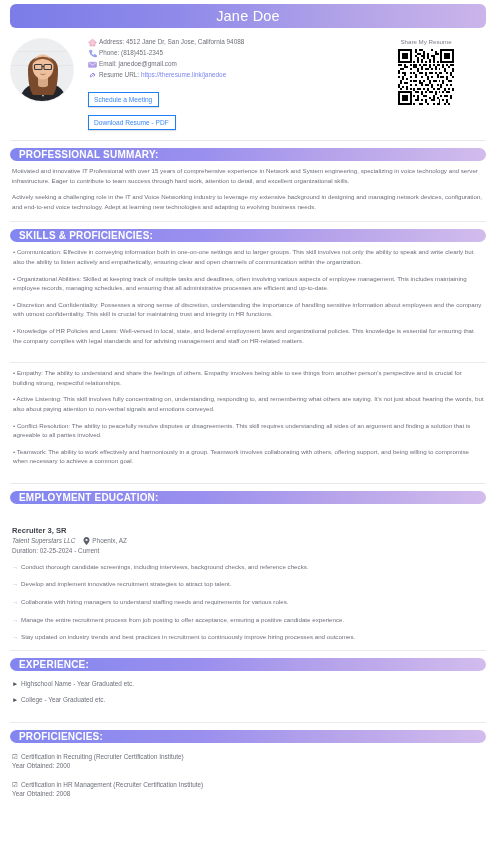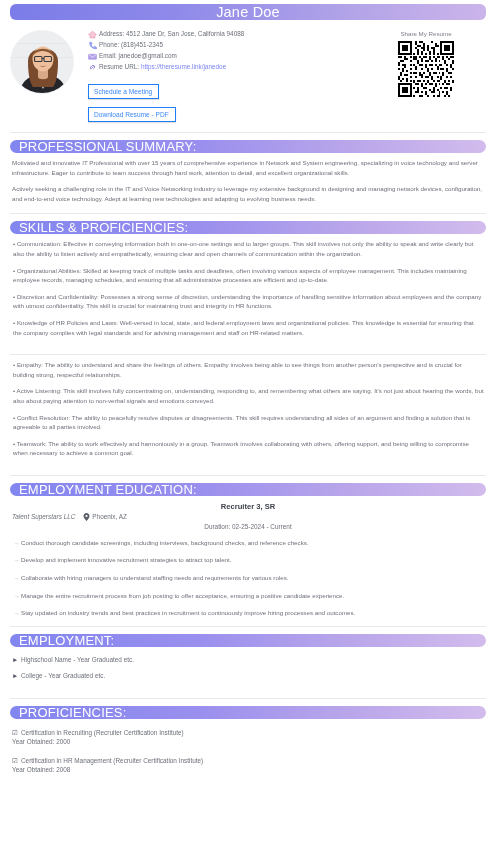--- a/index.html
+++ b/index.html
@@ -9,21 +9,21 @@
     background: #ffffff;
     font-family: "Liberation Sans", sans-serif;
     color: #5a5f6b;
     overflow: hidden;
   }
   .page { width: 496px; height: 842px; position: relative; }
 
   
   .name-banner {
     margin: 4px 10px 0 10px;
-    height: 16px;
+    height: 24px;
     border-radius: 6px;
     background: linear-gradient(90deg, #7b7ce8 0%, #8f8aea 35%, #b3a4e8 72%, #cbb4ea 100%);
     display: flex;
     align-items: center;
     justify-content: center;
   }
   .name-banner .name {
     color: #ffffff;
     font-size: 14.5px;
     letter-spacing: .2px;
@@ -84,36 +84,36 @@
   .section { padding: 0 10px; }
   .sec-head {
     height: 13px;
     border-radius: 7px;
     background: linear-gradient(90deg, #8286ef 0%, #9a8fee 40%, #b8a5ea 70%, #d2bced 100%);
     display: flex; align-items: center;
     padding-left: 9px;
     margin-top: 7px;
   }
   .sec-head .t {
-    color: #ffffff; font-size: 13px; font-weight: normal; letter-spacing: .2px;
+    color: #ffffff; font-size: 10px; font-weight: bold; letter-spacing: .2px;
   }
   .sec-body { padding: 5px 2px 4px 2px; }
   .para {
     font-size: 6.2px; line-height: 9.6px; color: #6c7079;
     margin-bottom: 7px;
   }
   .para:last-child { margin-bottom: 0; }
   .bullet {
     font-size: 6.2px; line-height: 9.6px; color: #6c7079;
     margin-bottom: 7px; padding-left: 1px;
   }
   .bullet .dot { color: #6c7079; }
 
   
-  .job { padding: 6px 2px 0 2px; text-align: center; }
+  .job { padding: 22px 2px 0 2px; }
   .job-title { font-size: 7.6px; font-weight: bold; color: #3f434c; margin-bottom: 2px; }
   .job-meta { display: flex; align-items: center; font-size: 6.4px; color: #6c7079; margin-bottom: 2px; }
   .job-company { font-style: italic; margin-right: 7px; }
   .pin { width: 8px; display:inline-flex; align-items:center; justify-content:center; margin-right: 2px;}
   .job-duration { font-size: 6.4px; color: #6c7079; margin-bottom: 8px; }
   .task {
     font-size: 6.2px; line-height: 9.6px; color: #6c7079;
     margin-bottom: 8px; display: flex;
   }
   .task .arrow { flex: 0 0 9px; color: #a9adb6; font-size: 6.2px; }
@@ -486,21 +486,21 @@
           <span class="arrow">→</span>
           <span>Stay updated on industry trends and best practices in recruitment to continuously improve hiring processes and outcomes.</span>
         </div>
     </div>
   </div>
 
   <hr class="hr">
 
   <div class="section">
     <div class="sec-head">
-      <span class="t">EMPLOYMENT:</span>
+      <span class="t">EXPERIENCE:</span>
     </div>
     <div class="sec-body" style="padding-top:9px;">
       <div class="edu-item">
           <span class="tri">►</span>
           <span>Highschool Name - Year Graduated etc.</span>
         </div>
       <div class="edu-item">
           <span class="tri">►</span>
           <span>College - Year Graduated etc.</span>
         </div>

